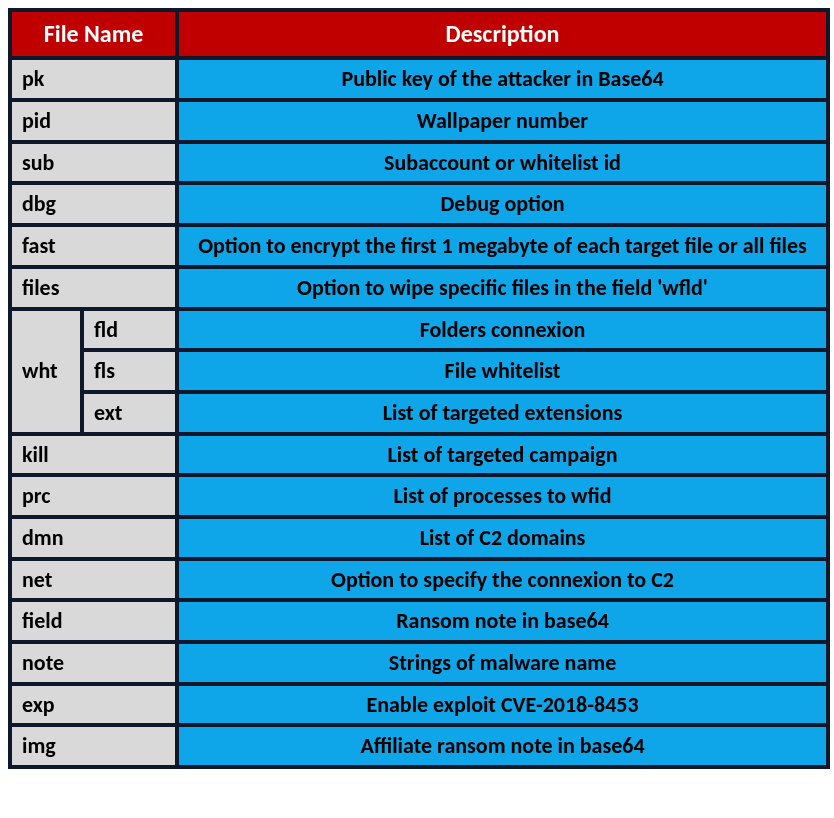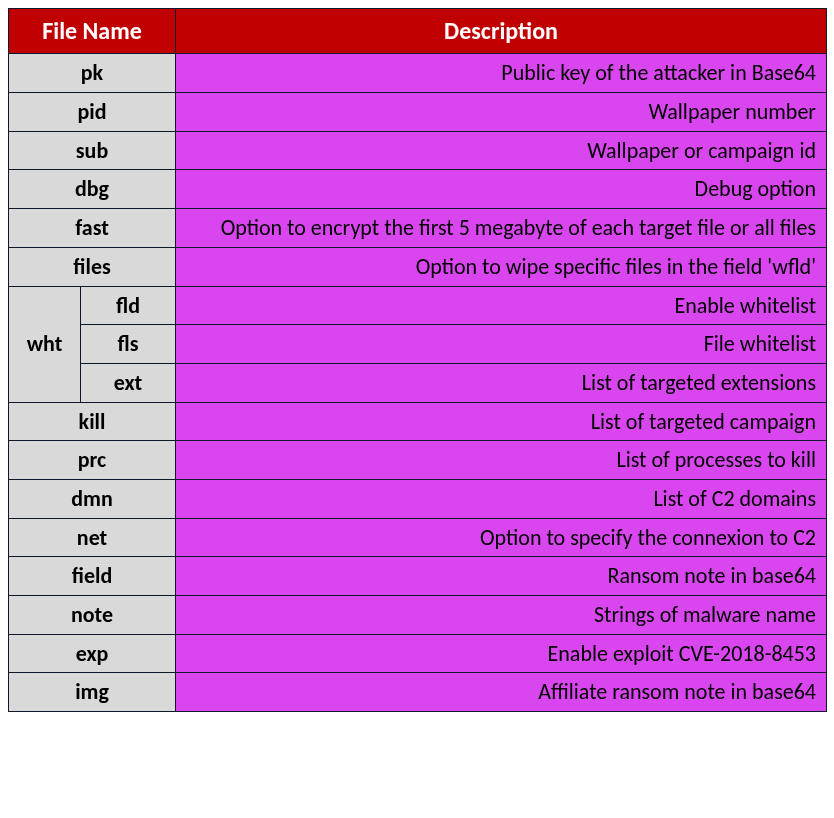--- a/index.html
+++ b/index.html
@@ -13,42 +13,41 @@
   }
   table {
     border-collapse: collapse;
     width: 818px;
     table-layout: fixed;
   }
   col.c1 { width: 72px; }
   col.c2 { width: 95px; }
   col.c3 { width: 651px; }
   th, td {
-    border: 1px solid #0f172a;
+    border: 4px solid #0f172a;
     padding: 4px 10px;
     vertical-align: middle;
     line-height: 1.35;
   }
   th {
     background: #c00000;
     color: #ffffff;
     font-weight: 700;
     font-size: 24px;
     text-align: center;
     padding: 6px 10px;
   }
   td.file {
     background: #d9d9d9;
     font-weight: 700;
-    text-align: center;
   }
   td.desc {
-    background: #d946ef;
-    font-weight: 400;
-    text-align: right;
+    background: #0ea5e9;
+    font-weight: 700;
+    text-align: center;
   }
 </style>
 </head>
 <body>
 
 <table>
   <colgroup>
     <col class="c1">
       <col class="c2">
       <col class="c3">
@@ -63,54 +62,54 @@
     <tr>
       <td colspan="2" class="file">pk</td>
       <td class="desc">Public key of the attacker in Base64</td>
     </tr>
     <tr>
       <td colspan="2" class="file">pid</td>
       <td class="desc">Wallpaper number</td>
     </tr>
     <tr>
       <td colspan="2" class="file">sub</td>
-      <td class="desc">Wallpaper or campaign id</td>
+      <td class="desc">Subaccount or whitelist id</td>
     </tr>
     <tr>
       <td colspan="2" class="file">dbg</td>
       <td class="desc">Debug option</td>
     </tr>
     <tr>
       <td colspan="2" class="file">fast</td>
-      <td class="desc">Option to encrypt the first 5 megabyte of each target file or all files</td>
+      <td class="desc">Option to encrypt the first 1 megabyte of each target file or all files</td>
     </tr>
     <tr>
       <td colspan="2" class="file">files</td>
       <td class="desc">Option to wipe specific files in the field 'wfld'</td>
     </tr>
     <tr>
       <td rowspan="3" class="file">wht</td>
       <td class="file">fld</td>
-      <td class="desc">Enable whitelist</td>
+      <td class="desc">Folders connexion</td>
     </tr>
     <tr>
       <td class="file">fls</td>
       <td class="desc">File whitelist</td>
     </tr>
     <tr>
       <td class="file">ext</td>
       <td class="desc">List of targeted extensions</td>
     </tr>
     <tr>
       <td colspan="2" class="file">kill</td>
       <td class="desc">List of targeted campaign</td>
     </tr>
     <tr>
       <td colspan="2" class="file">prc</td>
-      <td class="desc">List of processes to kill</td>
+      <td class="desc">List of processes to wfid</td>
     </tr>
     <tr>
       <td colspan="2" class="file">dmn</td>
       <td class="desc">List of C2 domains</td>
     </tr>
     <tr>
       <td colspan="2" class="file">net</td>
       <td class="desc">Option to specify the connexion to C2</td>
     </tr>
     <tr>

